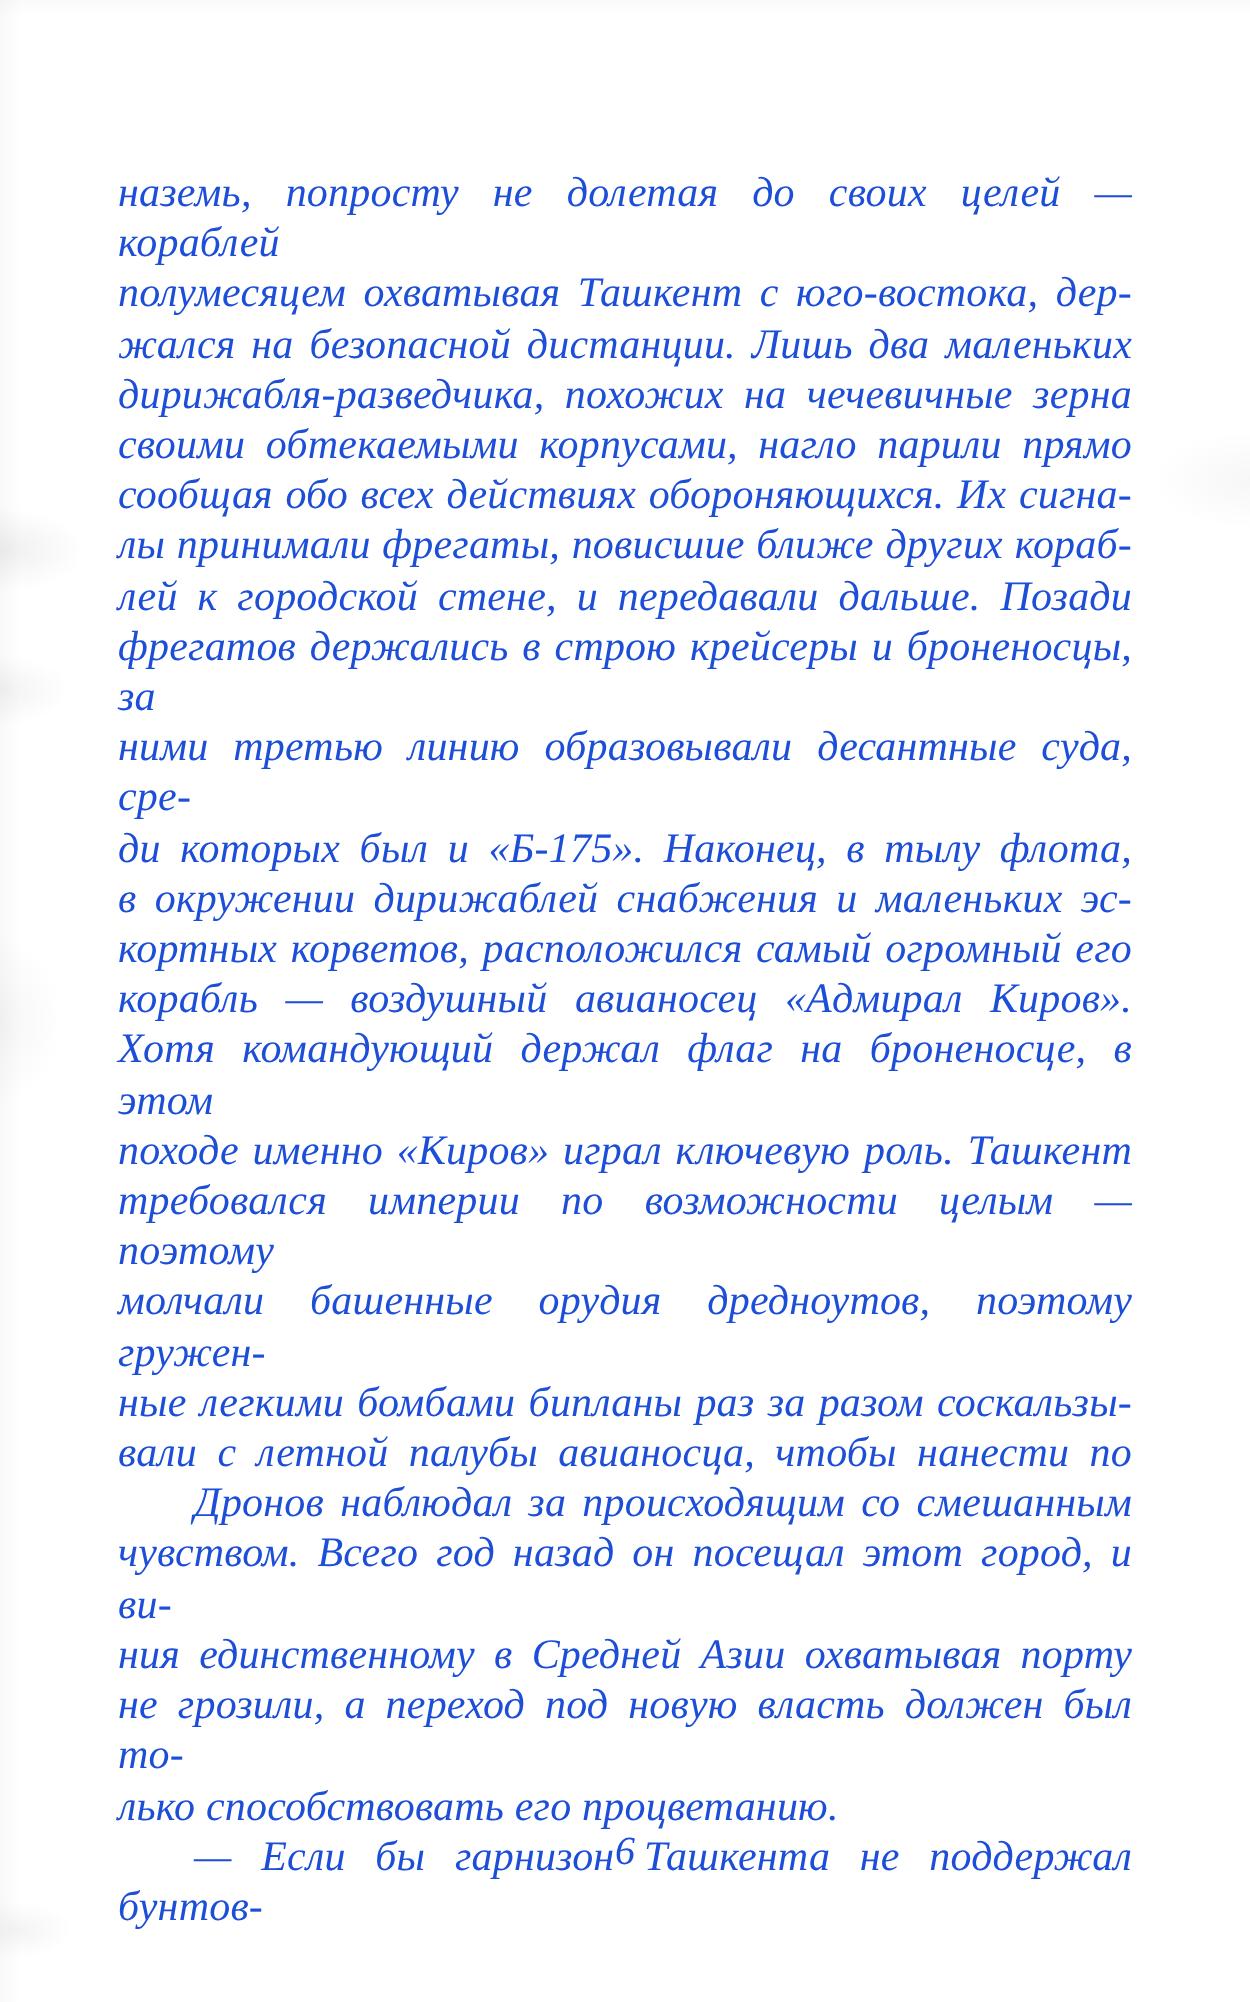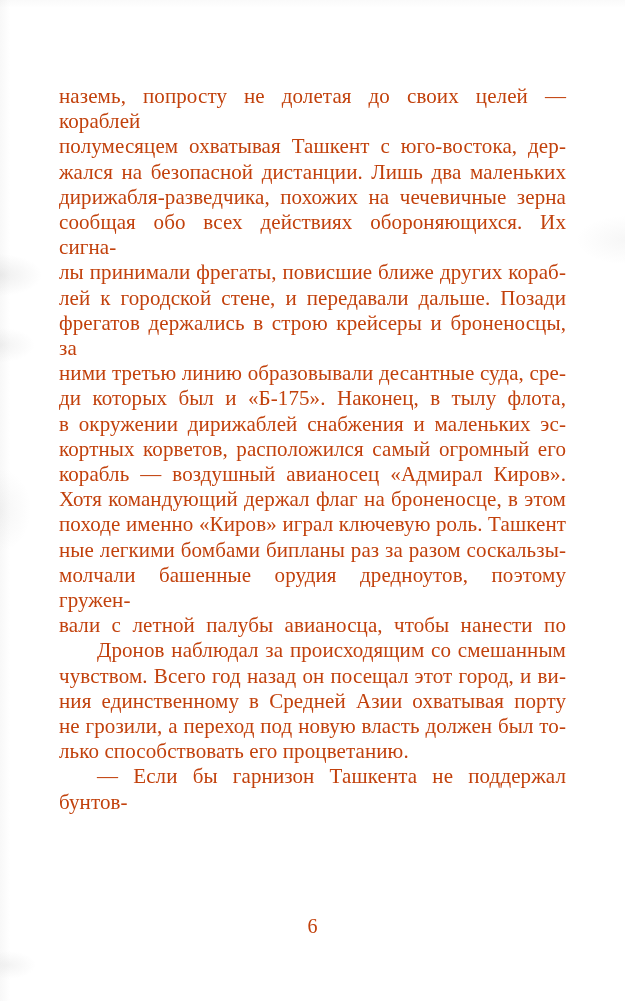--- a/index.html
+++ b/index.html
@@ -58,39 +58,41 @@
     left: 0;
     width: 100%;
     text-align: center;
     font-size: 20px;
     line-height: 24px;
   }
 </style>
 </head>
 <body>
 
-<div class="page" style="background: rgb(255, 255, 255); color: #c2410c;">
+<div class="page" style="background: rgb(255, 255, 255); color: #1d4ed8; font-style: italic;">
   <div class="text-block">
       <div class="line">наземь, попросту не долетая до своих целей — кораблей</div>
       <div class="line">полумесяцем охватывая Ташкент с юго-востока, дер-</div>
       <div class="line">жался на безопасной дистанции. Лишь два маленьких</div>
       <div class="line">дирижабля-разведчика, похожих на чечевичные зерна</div>
+      <div class="line">своими обтекаемыми корпусами, нагло парили прямо</div>
       <div class="line">сообщая обо всех действиях обороняющихся. Их сигна-</div>
       <div class="line">лы принимали фрегаты, повисшие ближе других кораб-</div>
       <div class="line">лей к городской стене, и передавали дальше. Позади</div>
       <div class="line">фрегатов держались в строю крейсеры и броненосцы, за</div>
       <div class="line">ними третью линию образовывали десантные суда, сре-</div>
       <div class="line">ди которых был и «Б-175». Наконец, в тылу флота,</div>
       <div class="line">в окружении дирижаблей снабжения и маленьких эс-</div>
       <div class="line">кортных корветов, расположился самый огромный его</div>
       <div class="line">корабль — воздушный авианосец «Адмирал Киров».</div>
       <div class="line">Хотя командующий держал флаг на броненосце, в этом</div>
       <div class="line">походе именно «Киров» играл ключевую роль. Ташкент</div>
+      <div class="line">требовался империи по возможности целым — поэтому</div>
+      <div class="line">молчали башенные орудия дредноутов, поэтому гружен-</div>
       <div class="line">ные легкими бомбами бипланы раз за разом соскальзы-</div>
-      <div class="line">молчали башенные орудия дредноутов, поэтому гружен-</div>
       <div class="line">вали с летной палубы авианосца, чтобы нанести по</div>
       <div class="line indent">Дронов наблюдал за происходящим со смешанным</div>
       <div class="line">чувством. Всего год назад он посещал этот город, и ви-</div>
       <div class="line">ния единственному в Средней Азии охватывая порту</div>
       <div class="line">не грозили, а переход под новую власть должен был то-</div>
       <div class="line last">лько способствовать его процветанию.</div>
       <div class="line indent">— Если бы гарнизон Ташкента не поддержал бунтов-</div>
     </div>
   <div class="page-number">6</div>
 </div>

